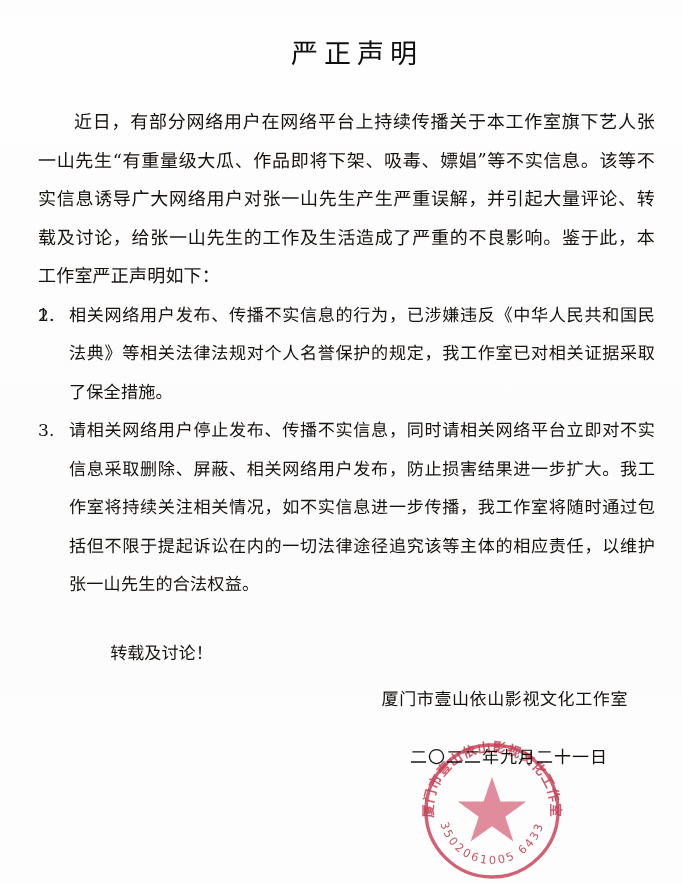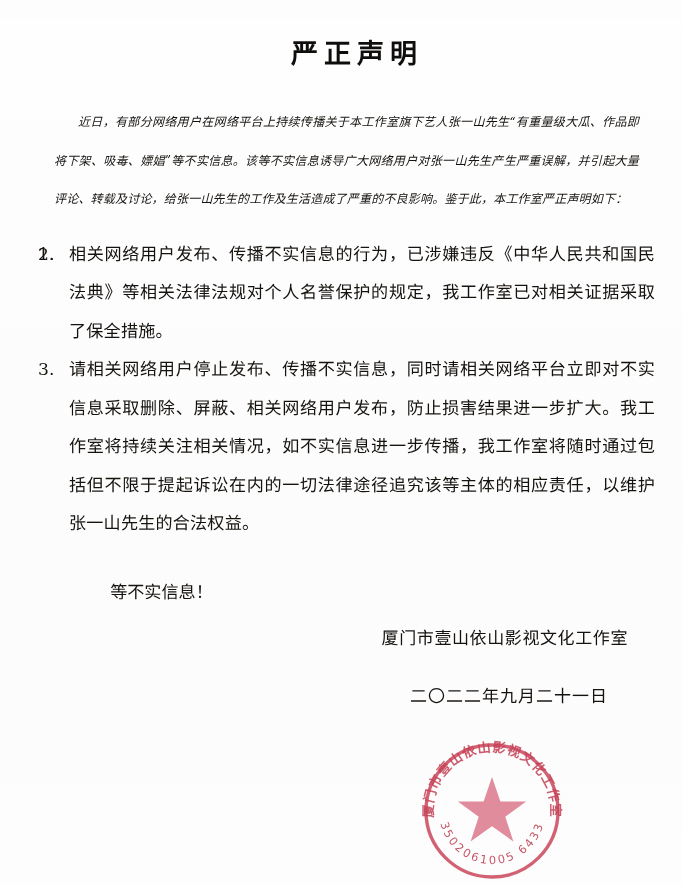--- a/index.html
+++ b/index.html
@@ -23,46 +23,45 @@
     height: 884px;
     box-sizing: border-box;
     padding: 0;
     background: linear-gradient(180deg, #fefefe 0%, #fcfcfc 55%, #fdfdfd 100%);
   }
 
   
   .doc-title {
     text-align: center;
     font-size: 27px;
-    font-weight: 700;
+    font-weight: 400;
     letter-spacing: 6px;
     color: #100e0c;
     padding-top: 20px;
     line-height: 1.2;
     font-family: "DejaVu Serif", "Liberation Serif", serif;
     padding-left: 32px;
   }
 
   
   .body-area {
     margin-top: 33px;
     padding-left: 38px;
     padding-right: 27px;
   }
 
   p.para {
-    margin: 16px;
-    font-size: 12px;
+    margin: 0;
+    font-size: 18px;
     line-height: 38.5px;
     text-align: justify;
     text-justify: inter-character;
     letter-spacing: 0.2px;
     color: #16130f;
     text-indent: 2em;
-    font-style: italic;
   }
 
   
   ol.claims {
     list-style: none;
     margin: 0;
     padding: 0;
   }
   ol.claims > li {
     position: relative;
@@ -178,21 +177,21 @@
       <li class="item-gap">
         <span class="marker">2.</span>
         <span>相关网络用户发布、传播不实信息的行为，已涉嫌违反《中华人民共和国民法典》等相关法律法规对个人名誉保护的规定，我工作室已对相关证据采取了保全措施。</span>
       </li>
       <li class="item-gap">
         <span class="marker">3.</span>
         <span>请相关网络用户停止发布、传播不实信息，同时请相关网络平台立即对不实信息采取删除、屏蔽、相关网络用户发布，防止损害结果进一步扩大。我工作室将持续关注相关情况，如不实信息进一步传播，我工作室将随时通过包括但不限于提起诉讼在内的一切法律途径追究该等主体的相应责任，以维护张一山先生的合法权益。</span>
       </li>
     </ol>
 
-    <div class="closing">等不实信息！</div>
+    <div class="closing">转载及讨论！</div>
 
     <div class="signature-block">
       <div class="sign-org">厦门市壹山依山影视文化工作室</div>
       <div class="sign-date">二〇二二年九月二十一日</div>
     </div>
 
   </div>
 
   <div class="seal">
     <svg viewBox="0 0 162 162" xmlns="http://www.w3.org/2000/svg" aria-hidden="true">

